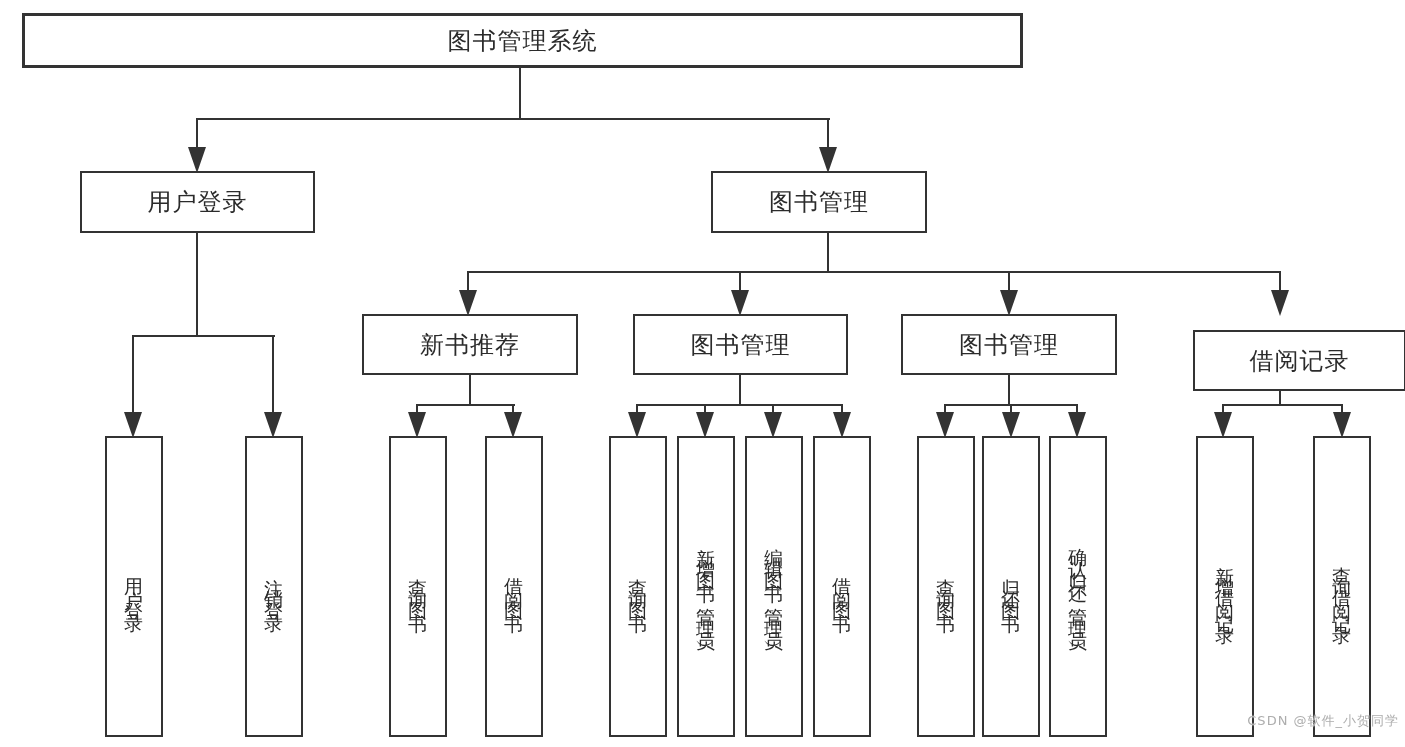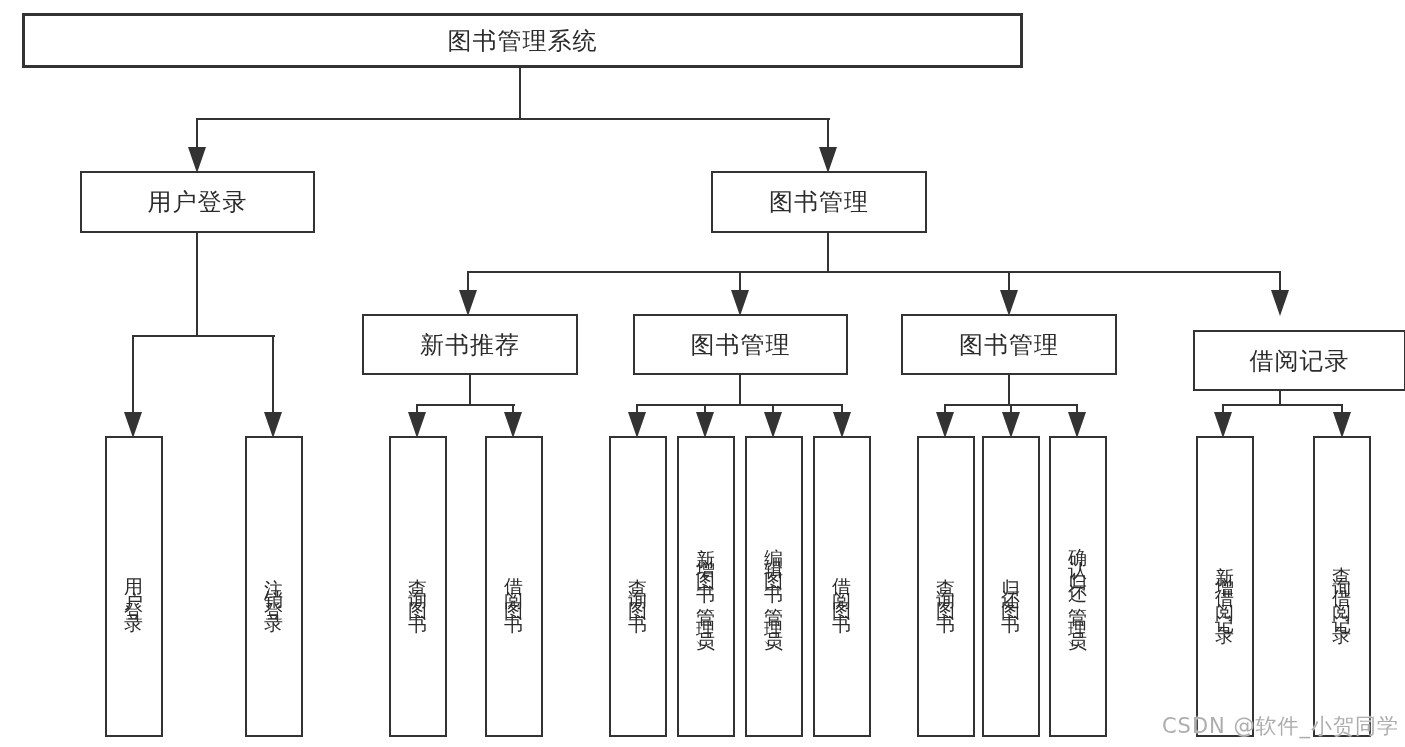--- a/index.html
+++ b/index.html
@@ -55,21 +55,21 @@
     width: 0; height: 0;
     border-left: 9px solid transparent;
     border-right: 9px solid transparent;
     border-top: 26px solid #333333;
   }
   
   .watermark {
     position: absolute;
     top: 712px;
     right: 6px;
-    font-size: 21px;
+    font-size: 13px;
     color: rgba(166, 166, 166, 0.92);
     text-shadow: 0 0 2px #ffffff, 0 0 1px #ffffff;
     letter-spacing: 1px;
     z-index: 10;
     white-space: nowrap;
   }
 </style>
 </head>
 <body>
 

